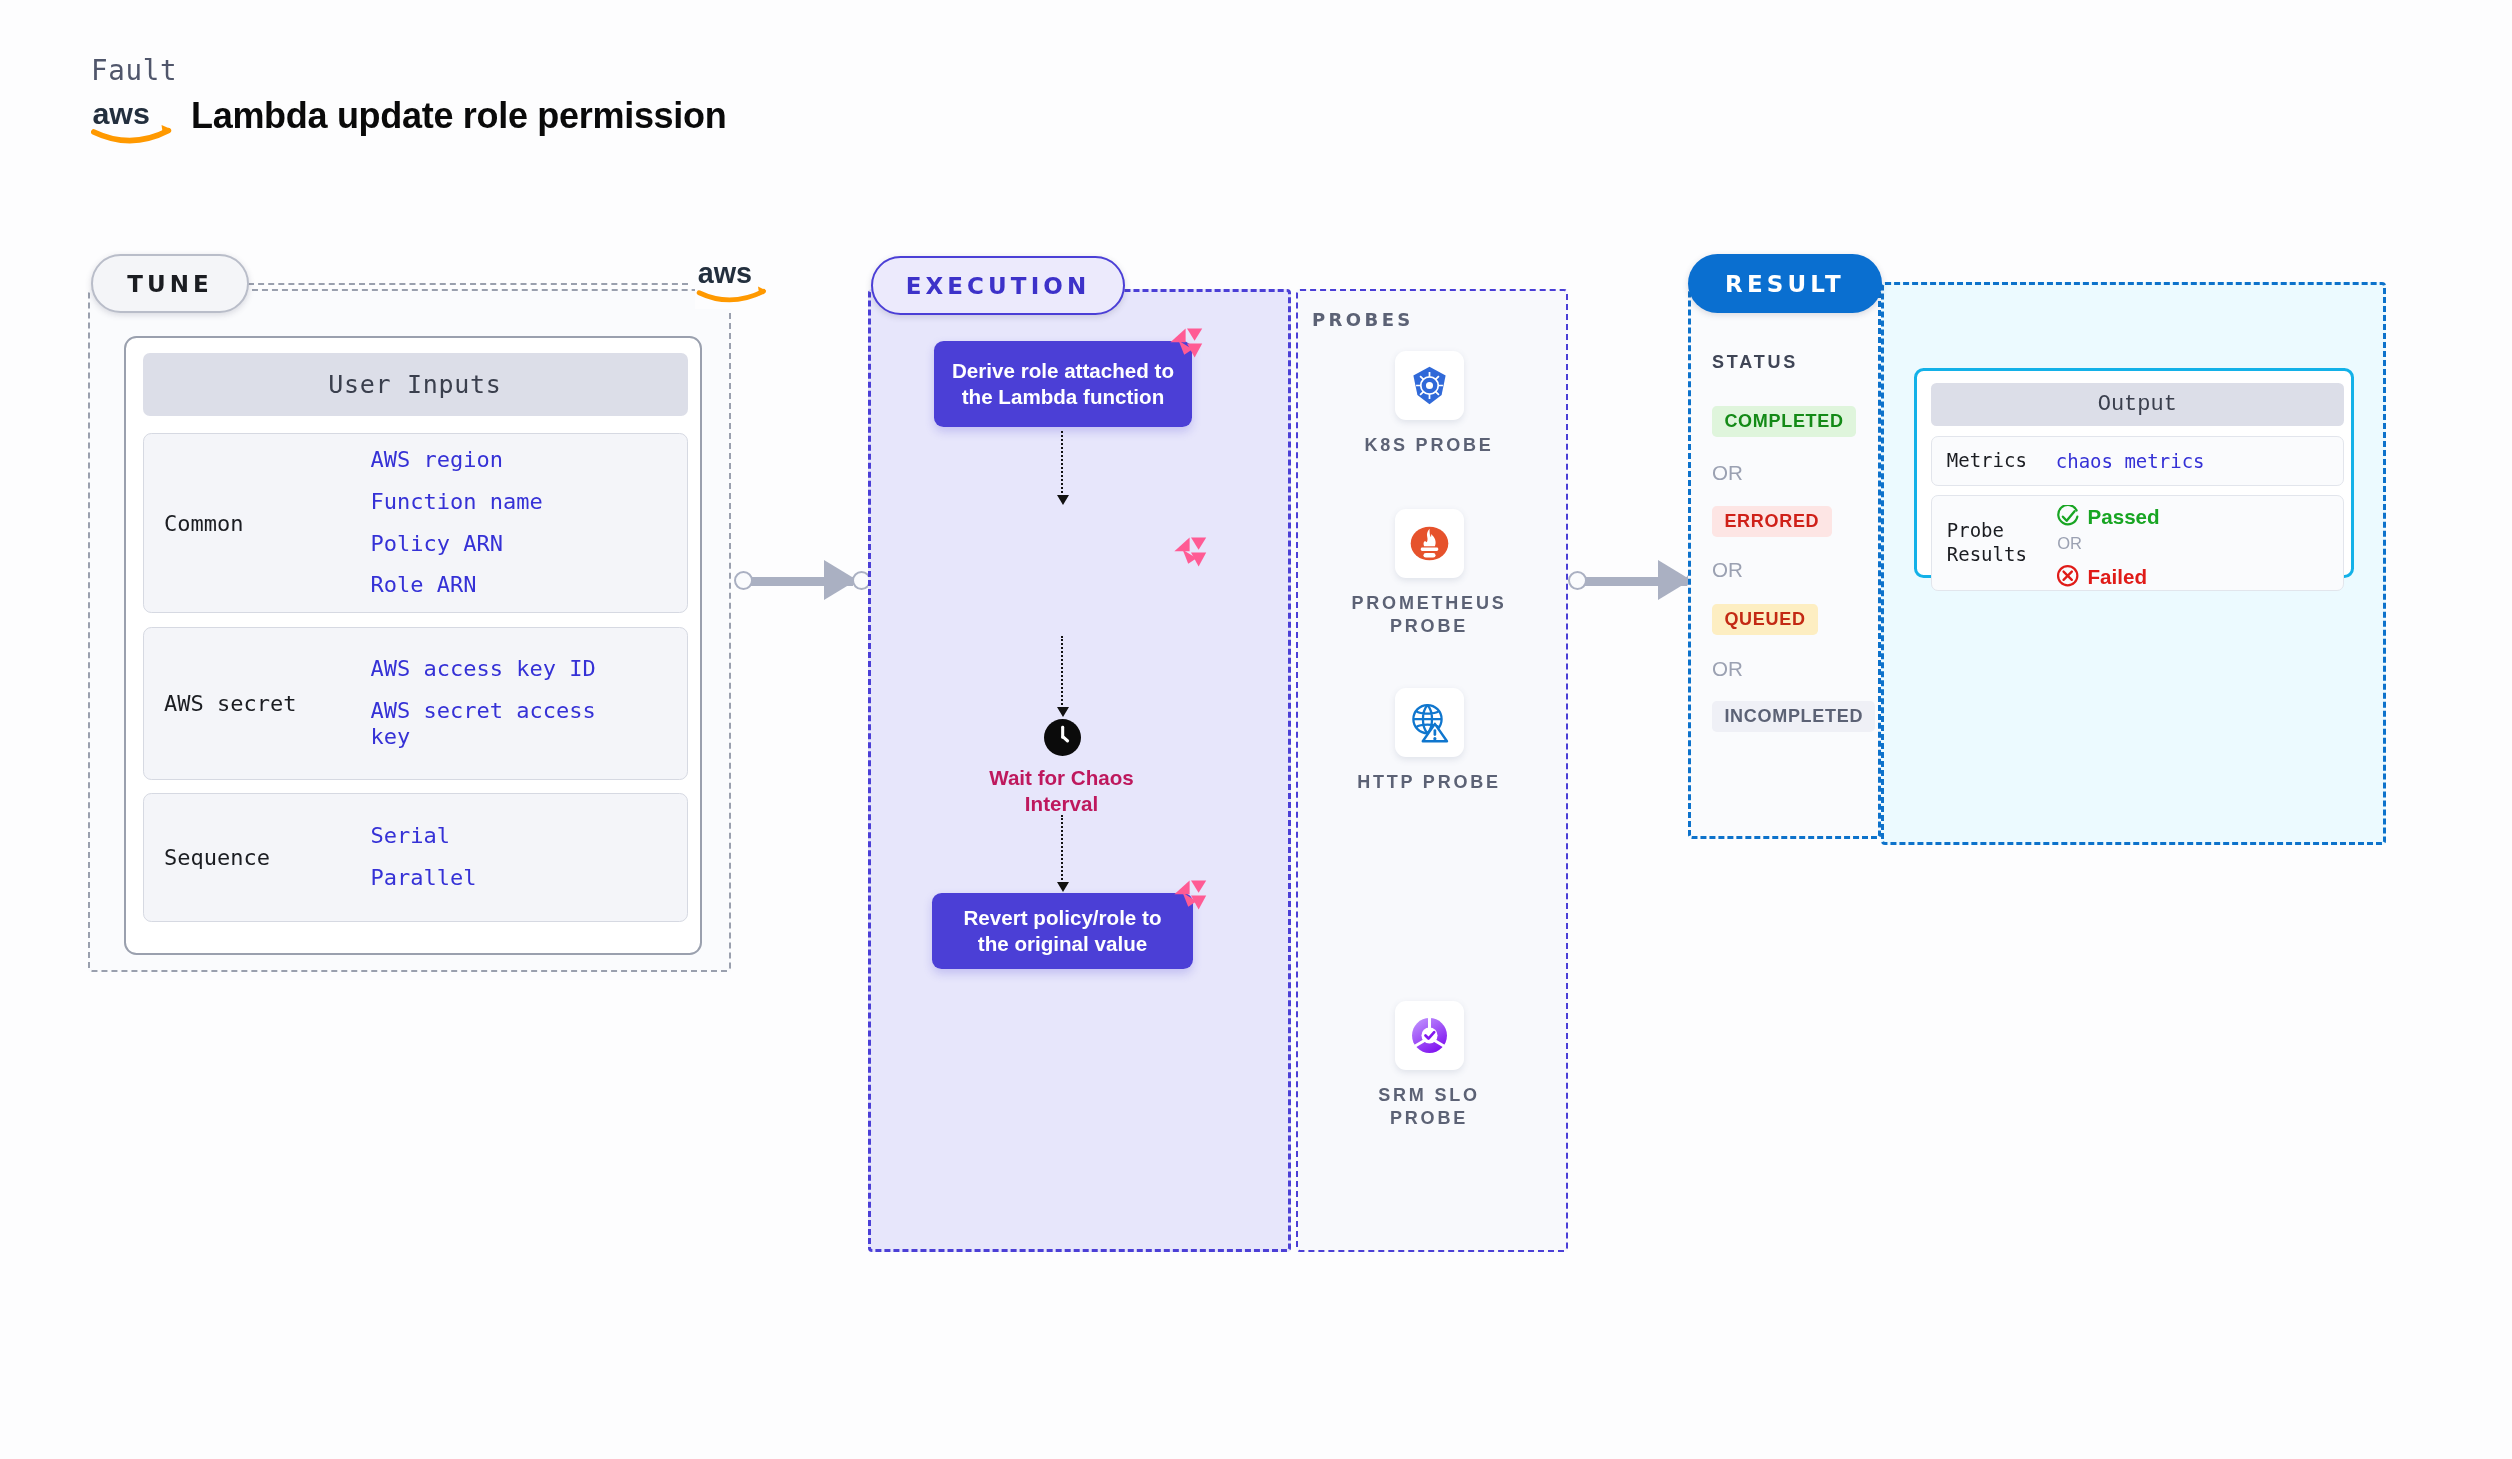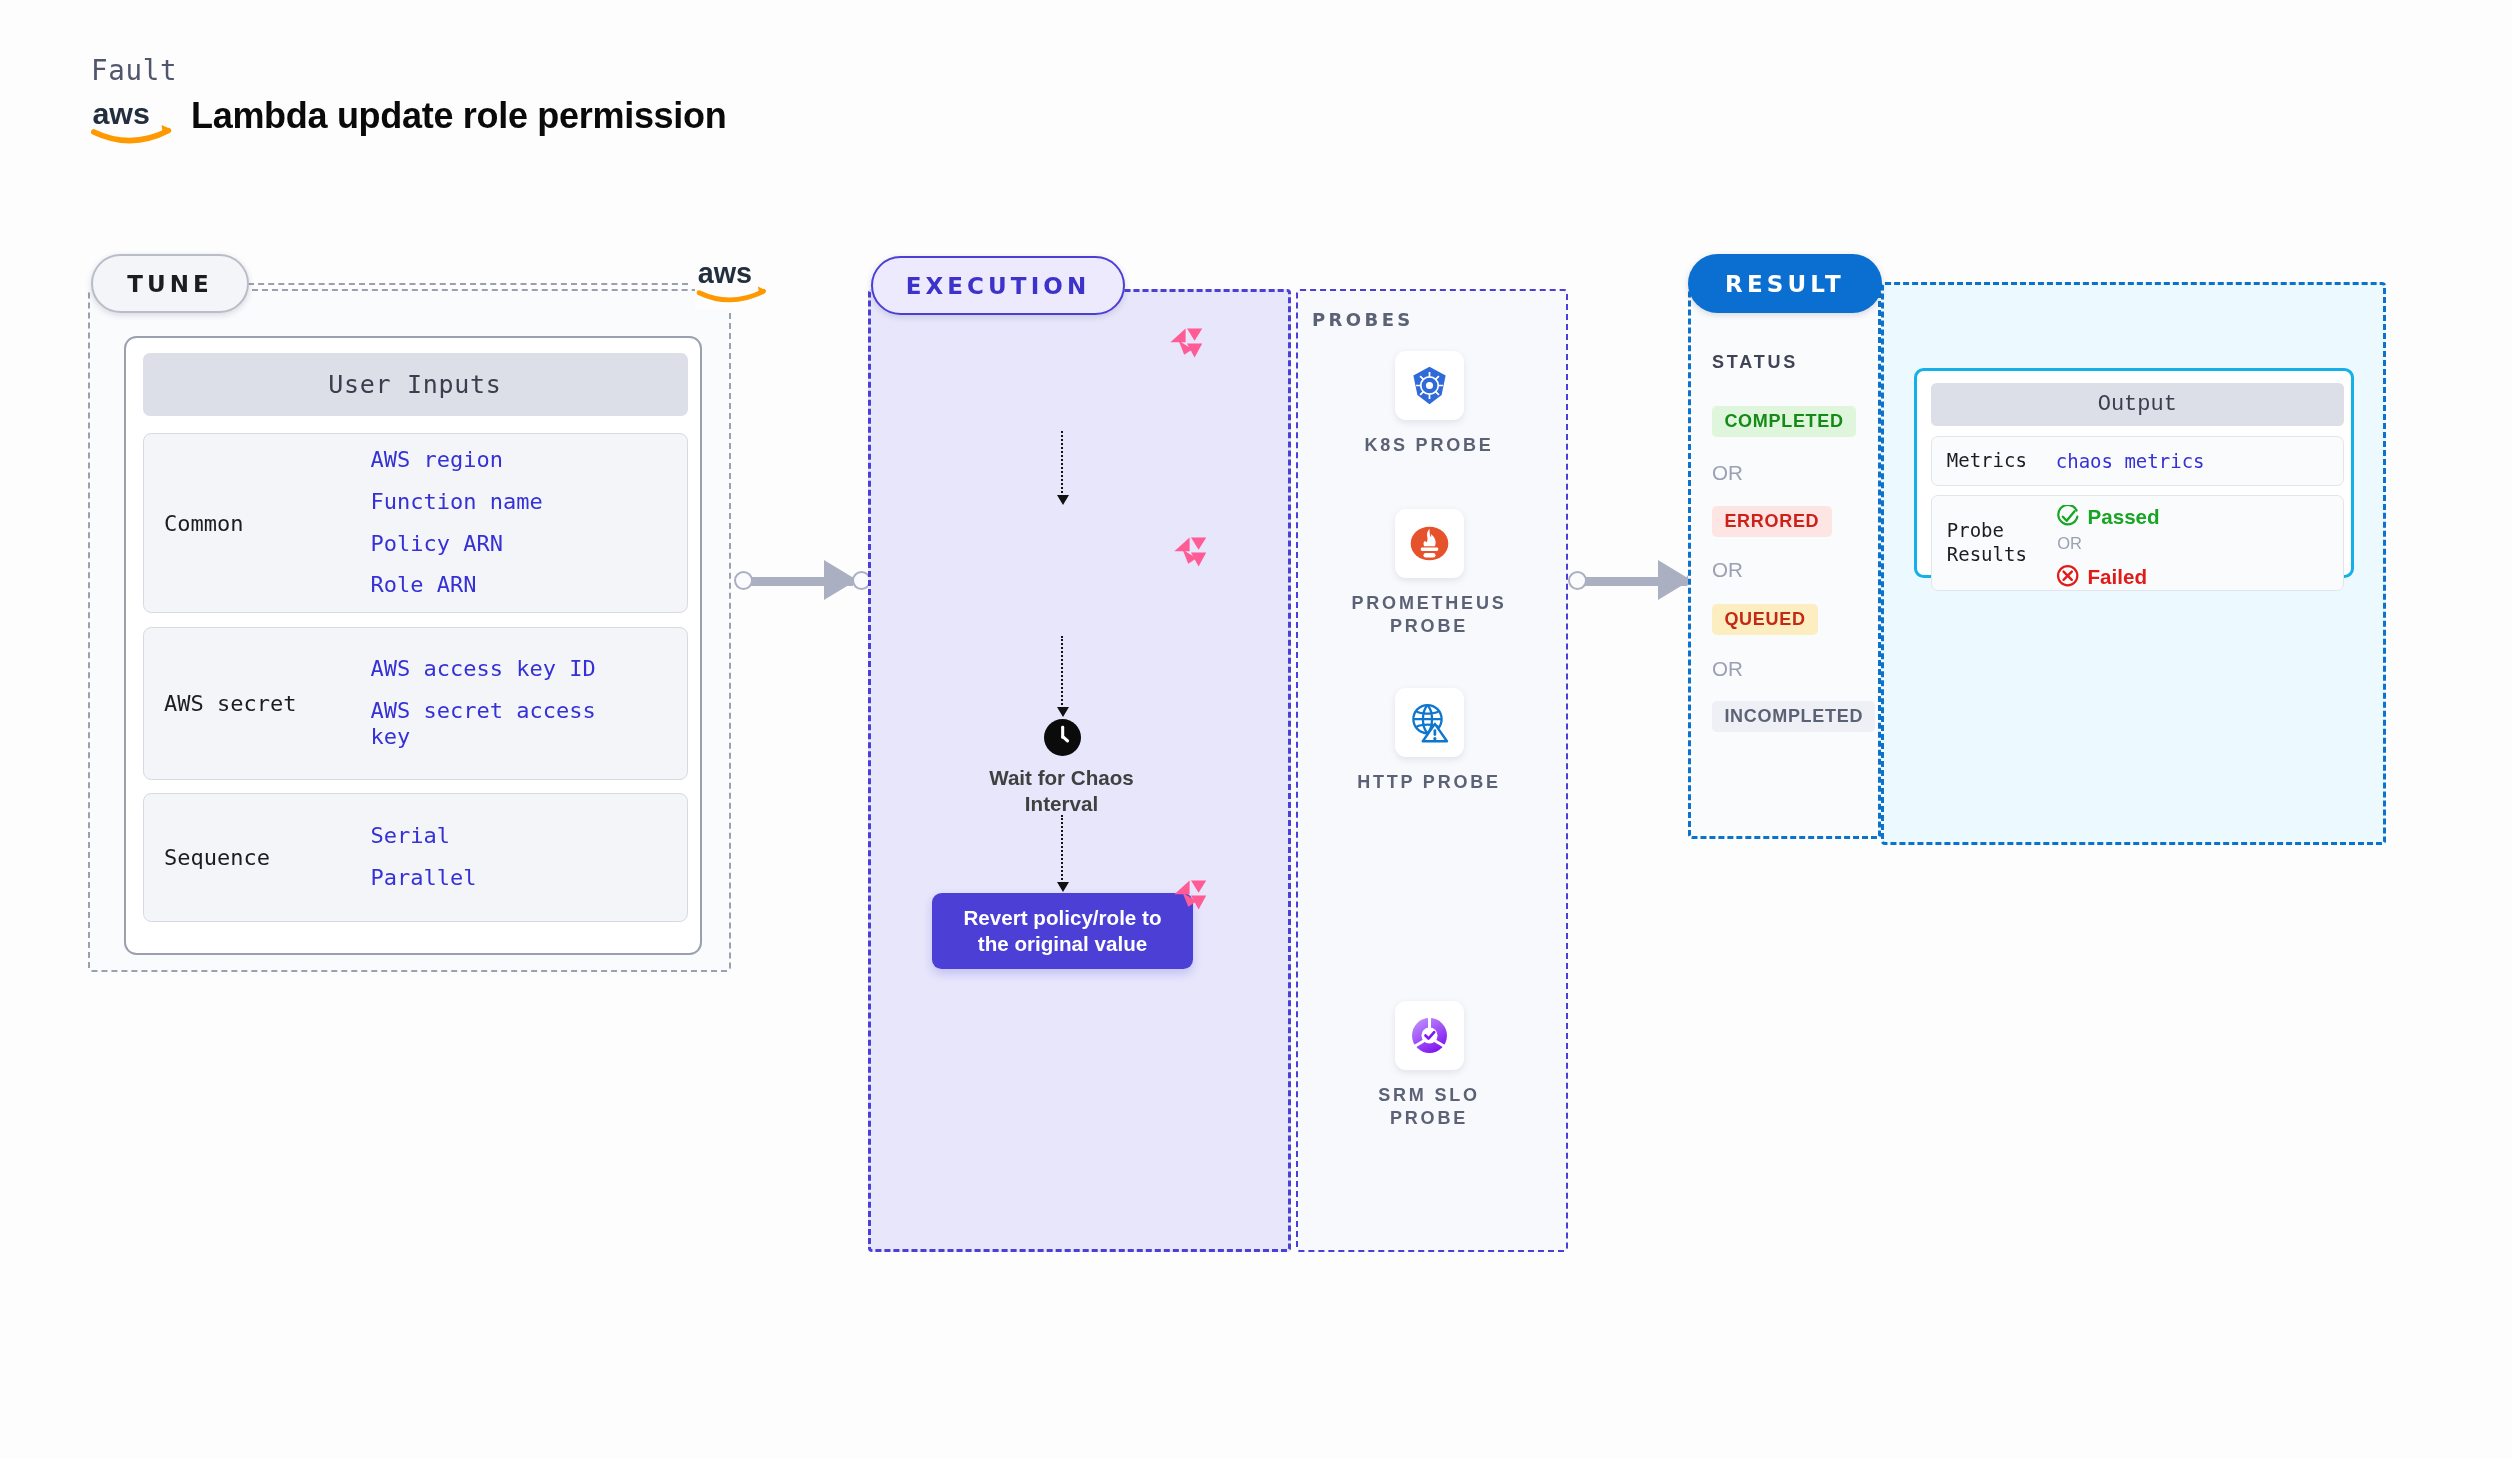--- a/index.html
+++ b/index.html
@@ -121,21 +121,21 @@
   }
   #arrow-1 { left: 1061px; top: 431px; height: 66px; }
   #arrow-2 { left: 1061px; top: 636px; height: 73px; }
   #arrow-3 { left: 1061px; top: 815px; height: 69px; }
 
   .clock-icon {
     position: absolute; left: 1044px; top: 719px; width: 37px; height: 37px;
   }
   .wait-label {
     position: absolute; left: 955px; top: 765px; width: 213px;
-    text-align: center; font-size: 20.6px; font-weight: bold; color: #404040; line-height: 1.24;
+    text-align: center; font-size: 20.6px; font-weight: bold; color: #be185d; line-height: 1.24;
   }
 
   
   #probes-panel { left: 1296px; top: 289px; width: 272px; height: 963px; }
   #probes-panel .panel-body { border: 2.1px dashed #4b3fd6; background: #f8f9fc; }
   .probes-title {
     position: absolute; left: 1312px; top: 309px;
     font-family: "DejaVu Sans", sans-serif; font-size: 18px;
     font-weight: bold; letter-spacing: 3.4px; color: #5c6275;
   }
@@ -309,20 +309,21 @@
     <div class="head"></div>
     <div class="dot a"></div>
     <div class="dot b"></div>
   </div>
 
   <div class="panel" id="exec-panel">
     <div class="panel-body"></div>
   </div>
   <div class="badge" id="exec-badge">EXECUTION</div>
 
+  <div class="flow-box" id="flow-1">Derive role attached to the Lambda function</div>
   <div class="litmus-logo" style="left:1169px; top:327px;">
     <svg viewBox="0 0 52 46">
         <g fill="#ff5b94">
       <path d="M2 22 L24 2 L24 22 Z"></path>
           <path d="M26 2 L48 2 L37 20 Z"></path>
       <path d="M26 24 L48 24 L37 44 Z"></path>
           <path d="M14 20 L34 32 L22 40 Z"></path>
     </g>
       </svg>
   </div>

